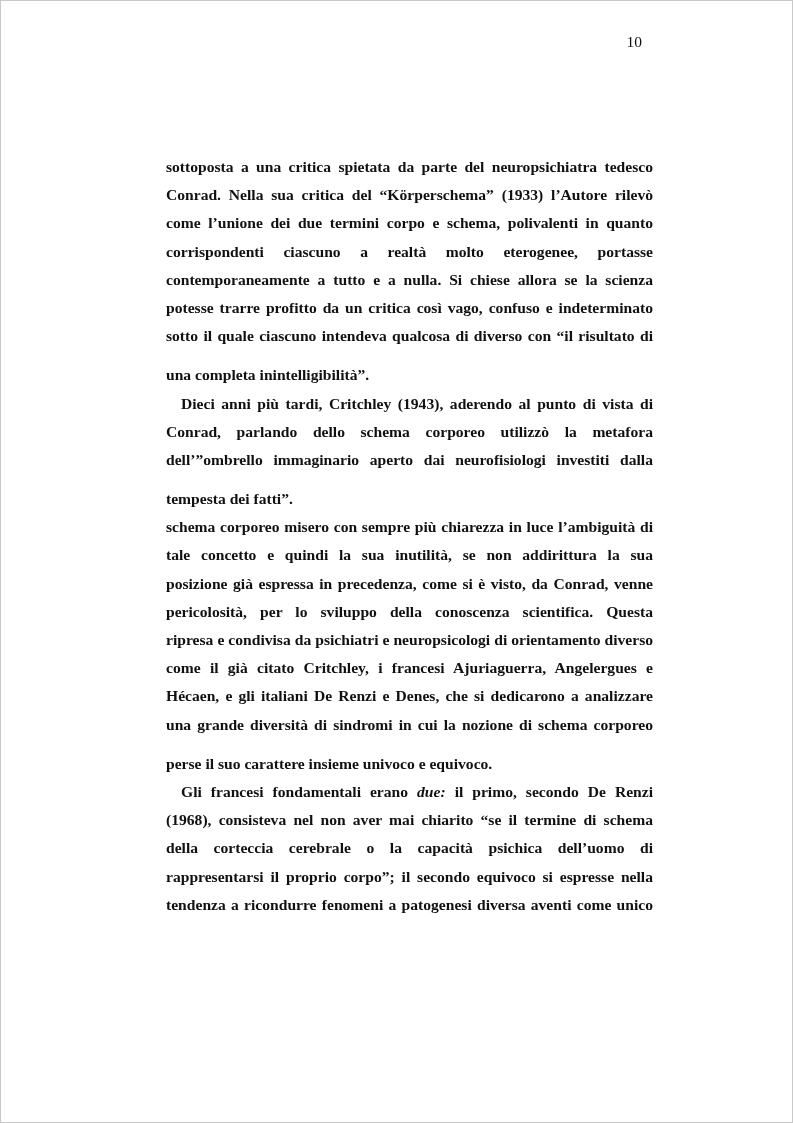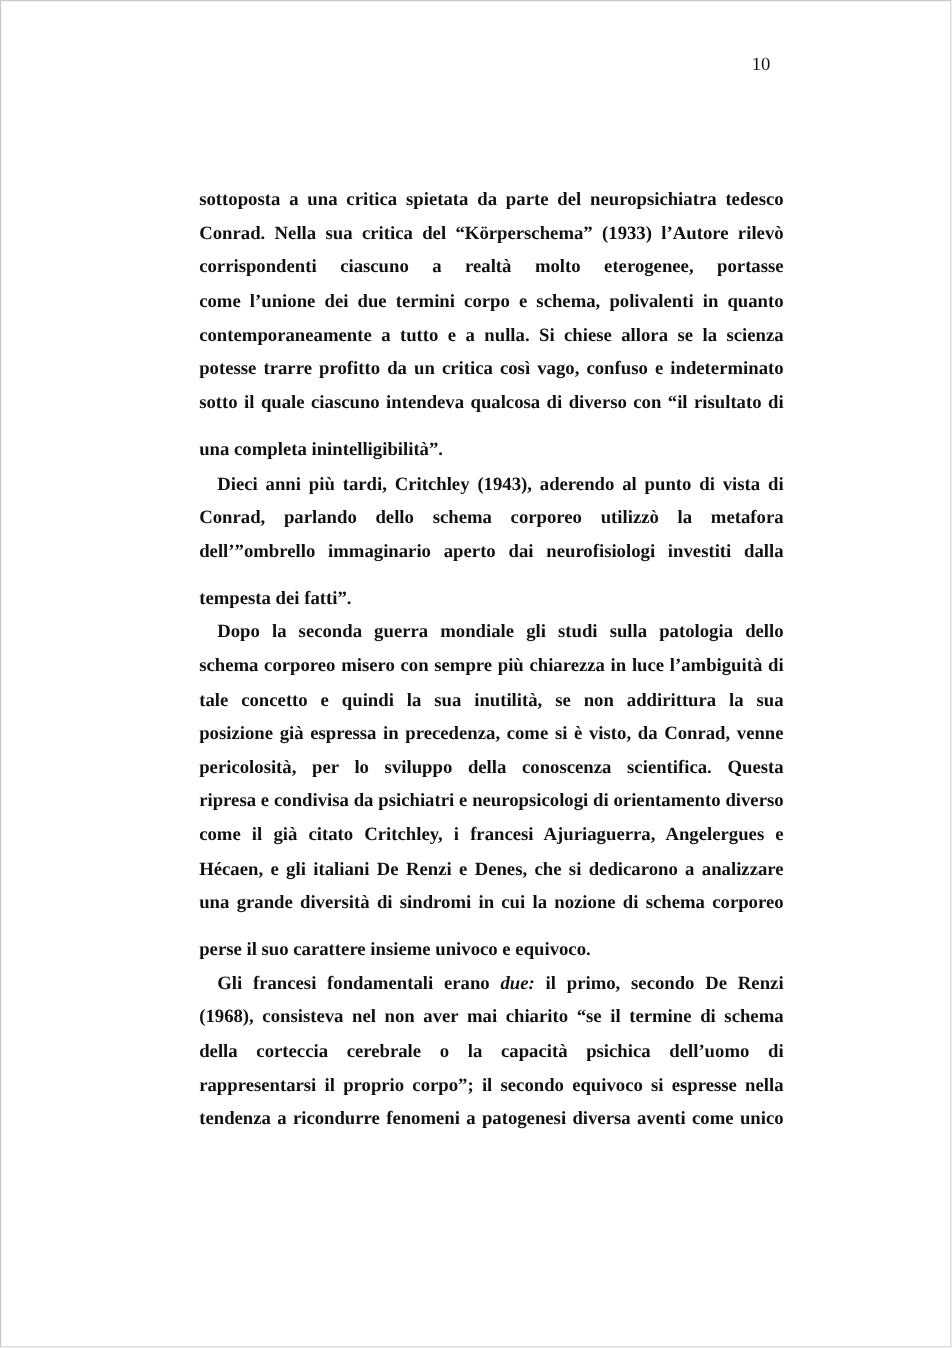--- a/index.html
+++ b/index.html
@@ -12,21 +12,21 @@
     position: relative;
     width: 791px;
     height: 1121px;
     background: #ffffff;
     border: 1px solid #c9c9c9;
     overflow: hidden;
     color: #111111;
   }
   .page-number {
     position: absolute;
-    top: 44px;
+    top: 32px;
     left: 165px;
     width: 476px;
     text-align: right;
     font-size: 15.5px;
     line-height: 18px;
   }
   .body-text {
     position: absolute;
     left: 165px;
     top: 152px;
@@ -50,37 +50,36 @@
 
 <div class="page">
 
   <div class="page-number">10</div>
 
   <div class="body-text">
 
     <div>
       <div class="line">sottoposta a una critica spietata da parte del neuropsichiatra tedesco</div>
       <div class="line">Conrad. Nella sua critica del “Körperschema” (1933) l’Autore rilevò</div>
+      <div class="line">come l’unione dei due termini corpo e schema, polivalenti in quanto</div>
       <div class="line">corrispondenti ciascuno a realtà molto eterogenee, portasse</div>
-      <div class="line">come l’unione dei due termini corpo e schema, polivalenti in quanto</div>
       <div class="line">contemporaneamente a tutto e a nulla. Si chiese allora se la scienza</div>
       <div class="line">potesse trarre profitto da un critica così vago, confuso e indeterminato</div>
       <div class="line">sotto il quale ciascuno intendeva qualcosa di diverso con “il risultato di</div>
       <div class="line end">una completa inintelligibilità”.</div>
     </div>
 
     <div>
       <div class="line indent">Dieci anni più tardi, Critchley (1943), aderendo al punto di vista di</div>
       <div class="line">Conrad, parlando dello schema corporeo utilizzò la metafora</div>
       <div class="line">dell’”ombrello immaginario aperto dai neurofisiologi investiti dalla</div>
       <div class="line end">tempesta dei fatti”.</div>
     </div>
 
     <div>
-      <div class="line indent">Dopo la seconda guerra mondiale gli studi sulla patologia dello</div>
       <div class="line">schema corporeo misero con sempre più chiarezza in luce l’ambiguità di</div>
       <div class="line">tale concetto e quindi la sua inutilità, se non addirittura la sua</div>
       <div class="line">posizione già espressa in precedenza, come si è visto, da Conrad, venne</div>
       <div class="line">pericolosità, per lo sviluppo della conoscenza scientifica. Questa</div>
       <div class="line">ripresa e condivisa da psichiatri e neuropsicologi di orientamento diverso</div>
       <div class="line">come il già citato Critchley, i francesi Ajuriaguerra, Angelergues e</div>
       <div class="line">Hécaen, e gli italiani De Renzi e Denes, che si dedicarono a analizzare</div>
       <div class="line">una grande diversità di sindromi in cui la nozione di schema corporeo</div>
       <div class="line end">perse il suo carattere insieme univoco e equivoco.</div>
     </div>

